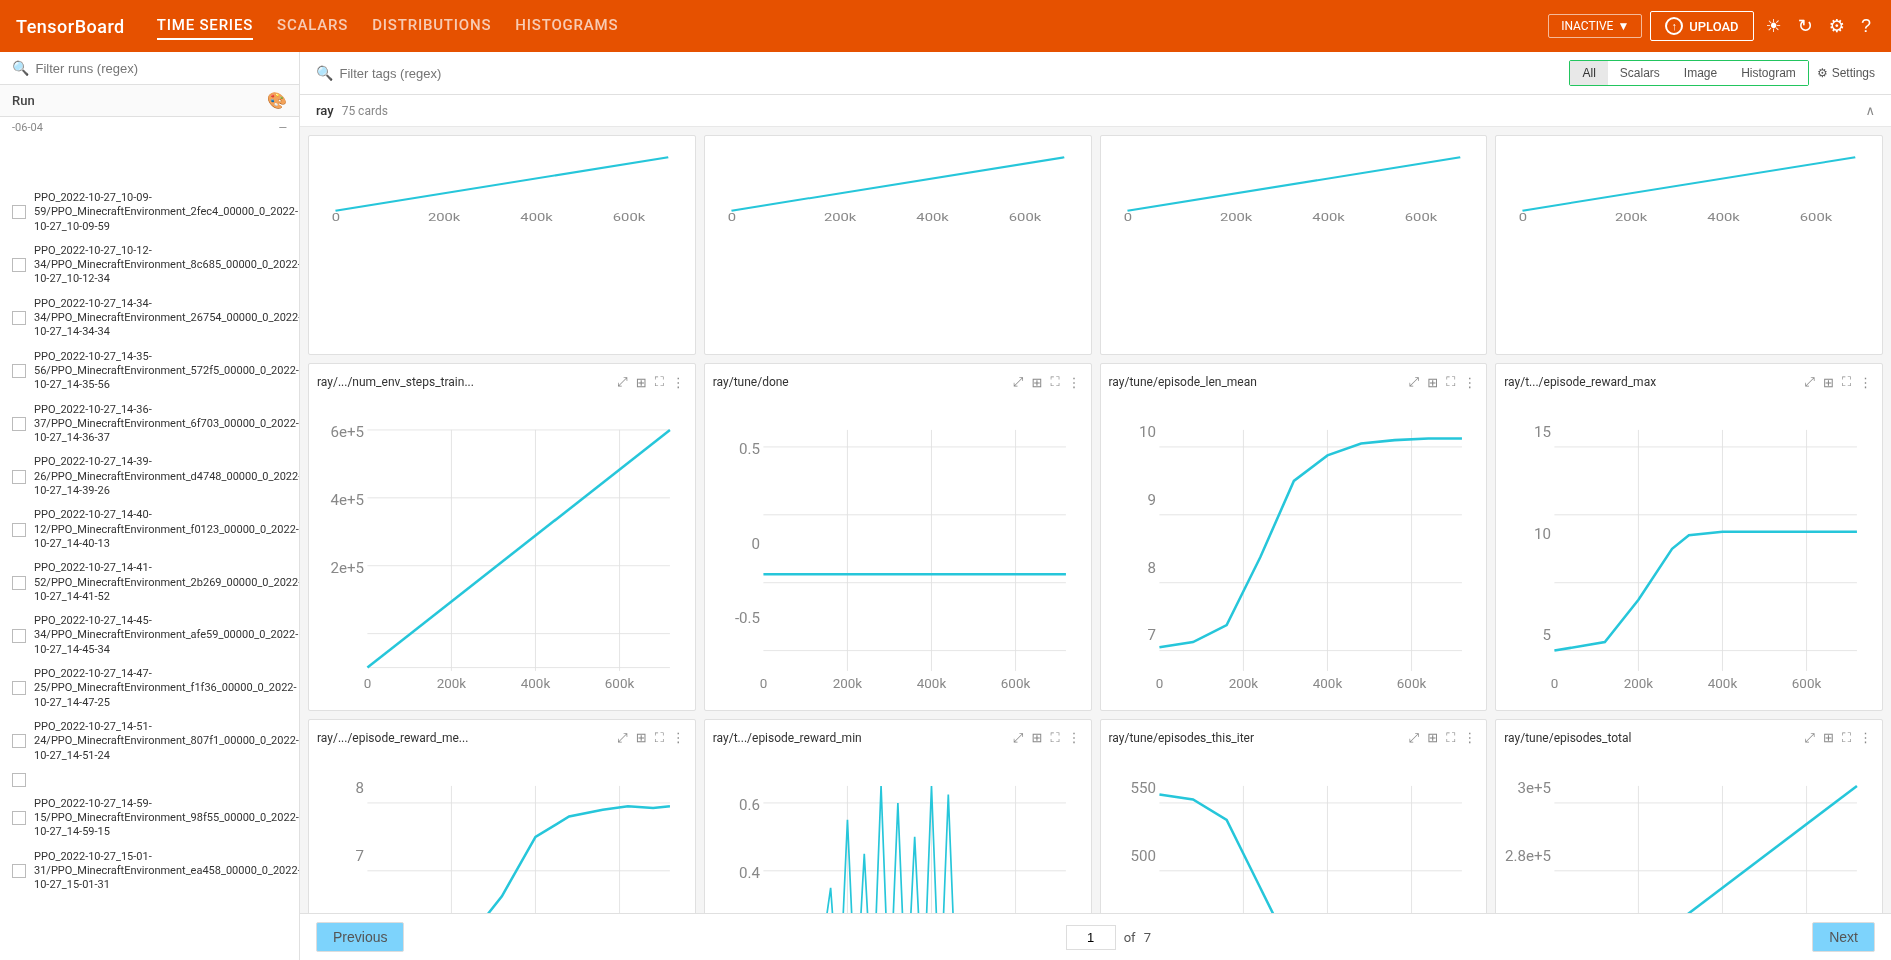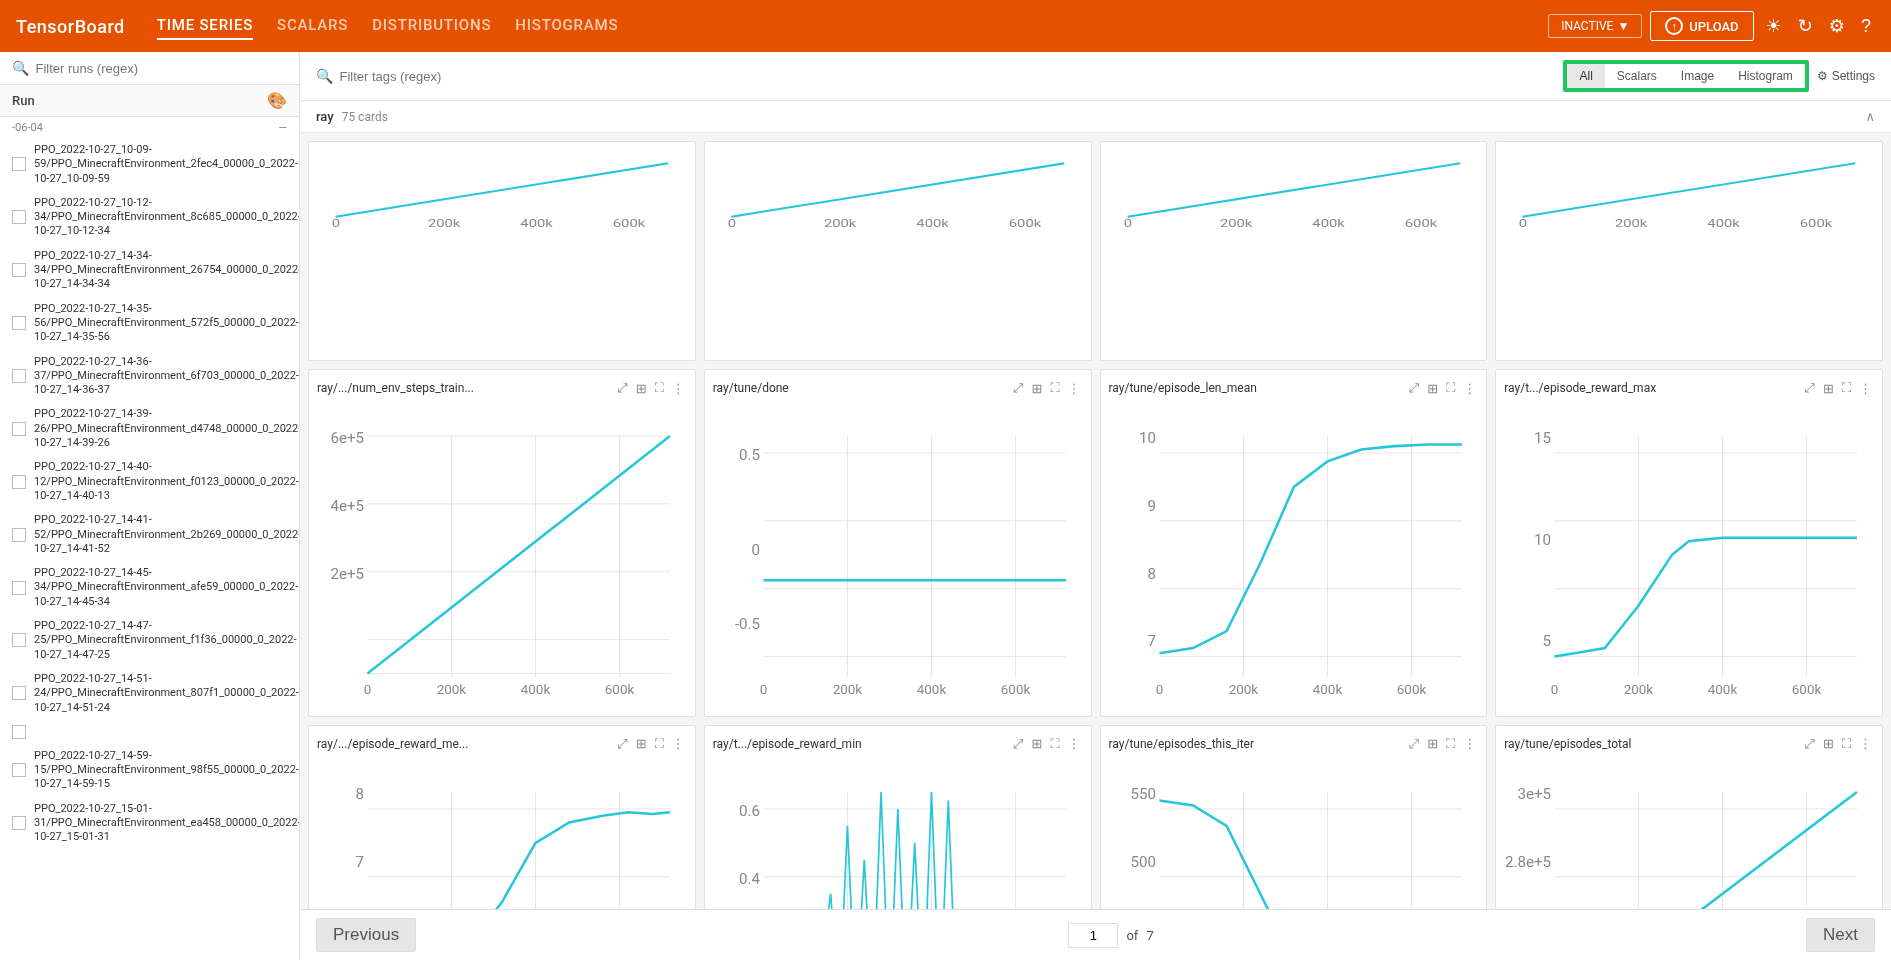--- a/index.html
+++ b/index.html
@@ -157,20 +157,21 @@
     }
     .run-name {
       font-size: 11px;
       color: #333;
       flex: 1;
       line-height: 1.3;
     }
     #sidebar-list {
       overflow-y: auto;
       flex: 1;
+      margin-top: 48px;
     }
 
     
     #content {
       flex: 1;
       display: flex;
       flex-direction: column;
       overflow: hidden;
     }
     #content-toolbar {
@@ -189,21 +190,21 @@
     }
     .content-search input {
       border: none;
       outline: none;
       font-size: 13px;
       color: #666;
     }
     .filter-btns {
       display: flex;
       gap: 0;
-      border: 4px solid #22c55e;
+      border: 1px solid #22c55e;
       border-radius: 2px;
     }
     .filter-btn {
       padding: 5px 12px;
       font-size: 12px;
       cursor: pointer;
       border: none;
       background: white;
       color: #555;
     }
@@ -307,23 +308,23 @@
       background: white;
       border-top: 1px solid #e0e0e0;
       padding: 8px 16px;
       display: flex;
       align-items: center;
       justify-content: space-between;
     }
     .page-btn {
       padding: 6px 16px;
       border: 1px solid #ddd;
-      background: #e5e5e5;
+      background: #7dd3fc;
       color: #555;
-      font-size: 17px;
+      font-size: 14px;
       cursor: pointer;
       border-radius: 2px;
     }
     .page-info {
       display: flex;
       align-items: center;
       gap: 8px;
       font-size: 13px;
       color: #555;
     }

